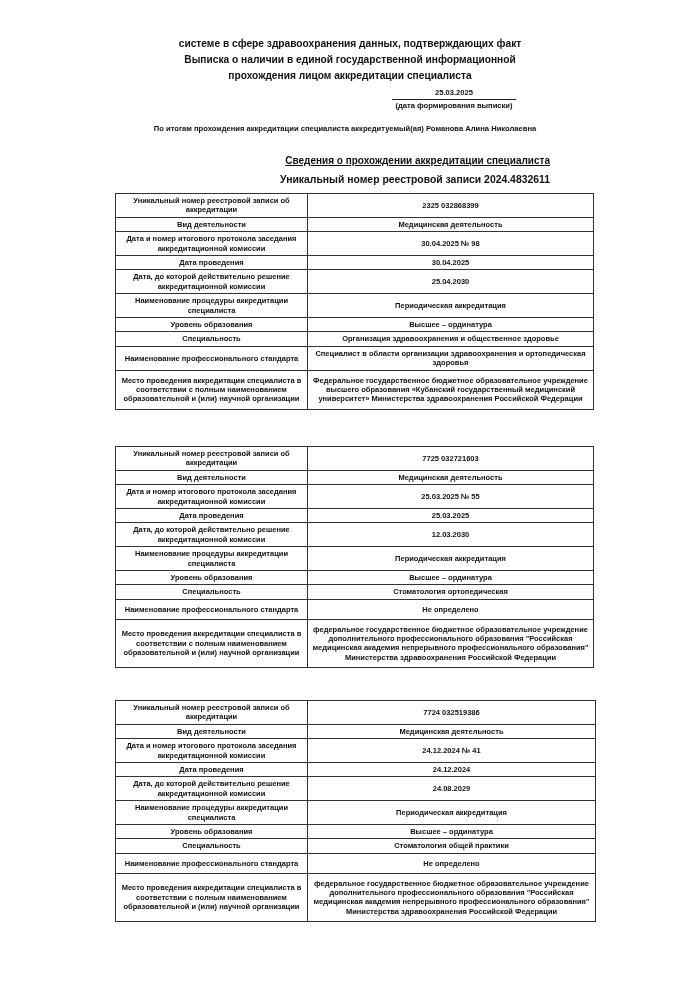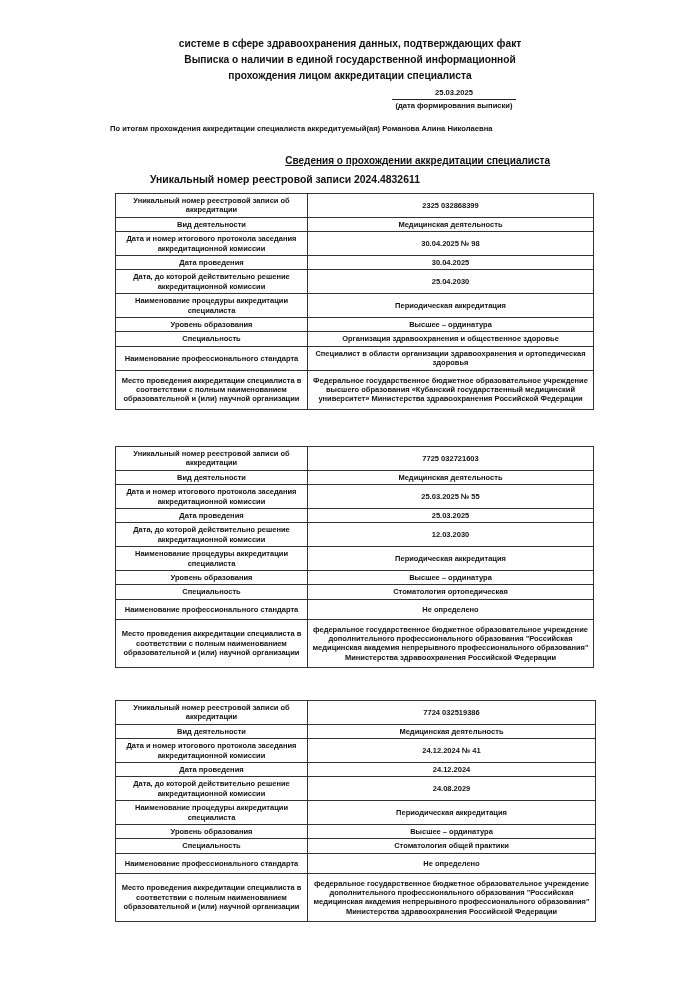--- a/index.html
+++ b/index.html
@@ -14,28 +14,28 @@
     .date-block {
       position: absolute; top: 88px; left: 392px; width: 124px; text-align: center;
       font-size: 7.6px;
     }
     .date-value {
       border-bottom: 1px solid #222; padding-bottom: 1px; line-height: 10px;
     }
     .date-caption { line-height: 11px; }
     .result-text {
       position: absolute; top: 124px; left: 110px; width: 470px;
-      font-size: 7.6px; line-height: 10px; 
+      font-size: 7.6px; line-height: 10px; text-align: center;
     }
     .section-title {
       position: absolute; top: 155px; left: 150px; width: 400px; text-align: right;
       font-size: 10px; text-decoration: underline;
     }
     .registry-title {
-      position: absolute; top: 174px; left: 150px; width: 400px; text-align: left;
+      position: absolute; top: 174px; left: 150px; width: 400px; text-align: right;
       font-size: 10.4px;
     }
     table.acc {
       position: absolute; left: 115px; width: 479px;
       border-collapse: collapse; font-size: 7.5px; line-height: 9.4px; text-align: center;
     }
     table.acc td {
       border: 1.2px solid #333; padding: 2px 4px; vertical-align: middle; font-weight: bold;
     }
     table.acc td.k { width: 183px; }

